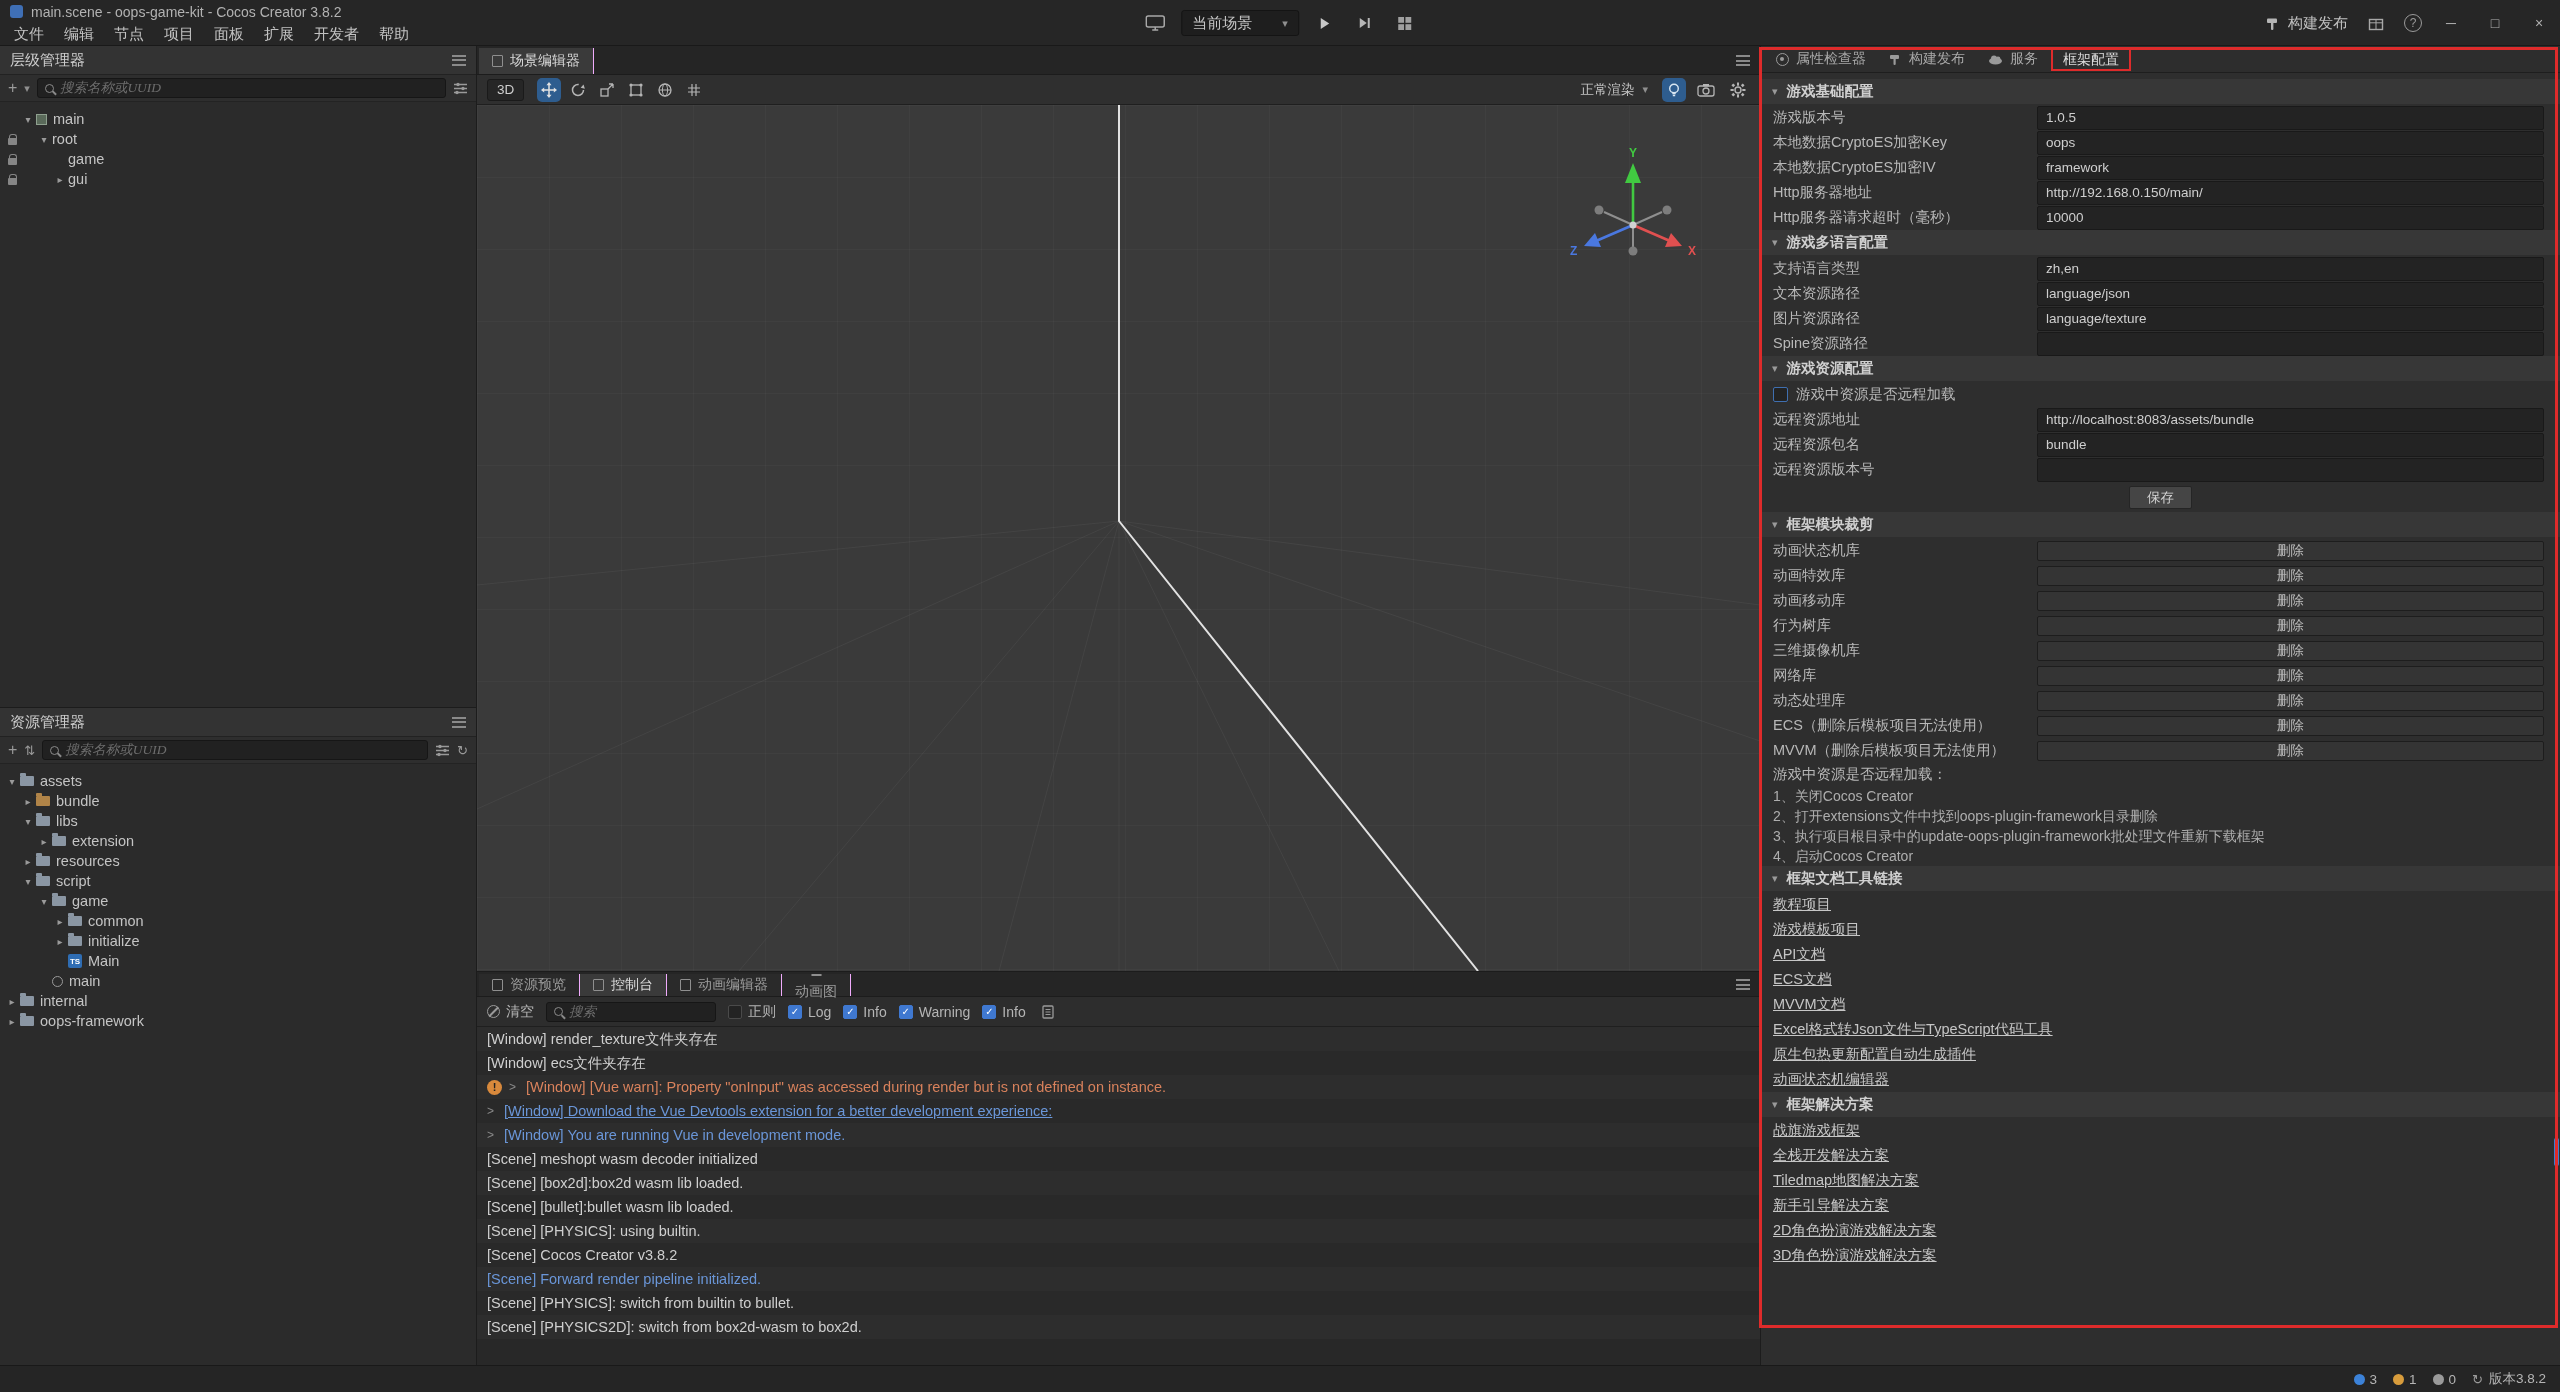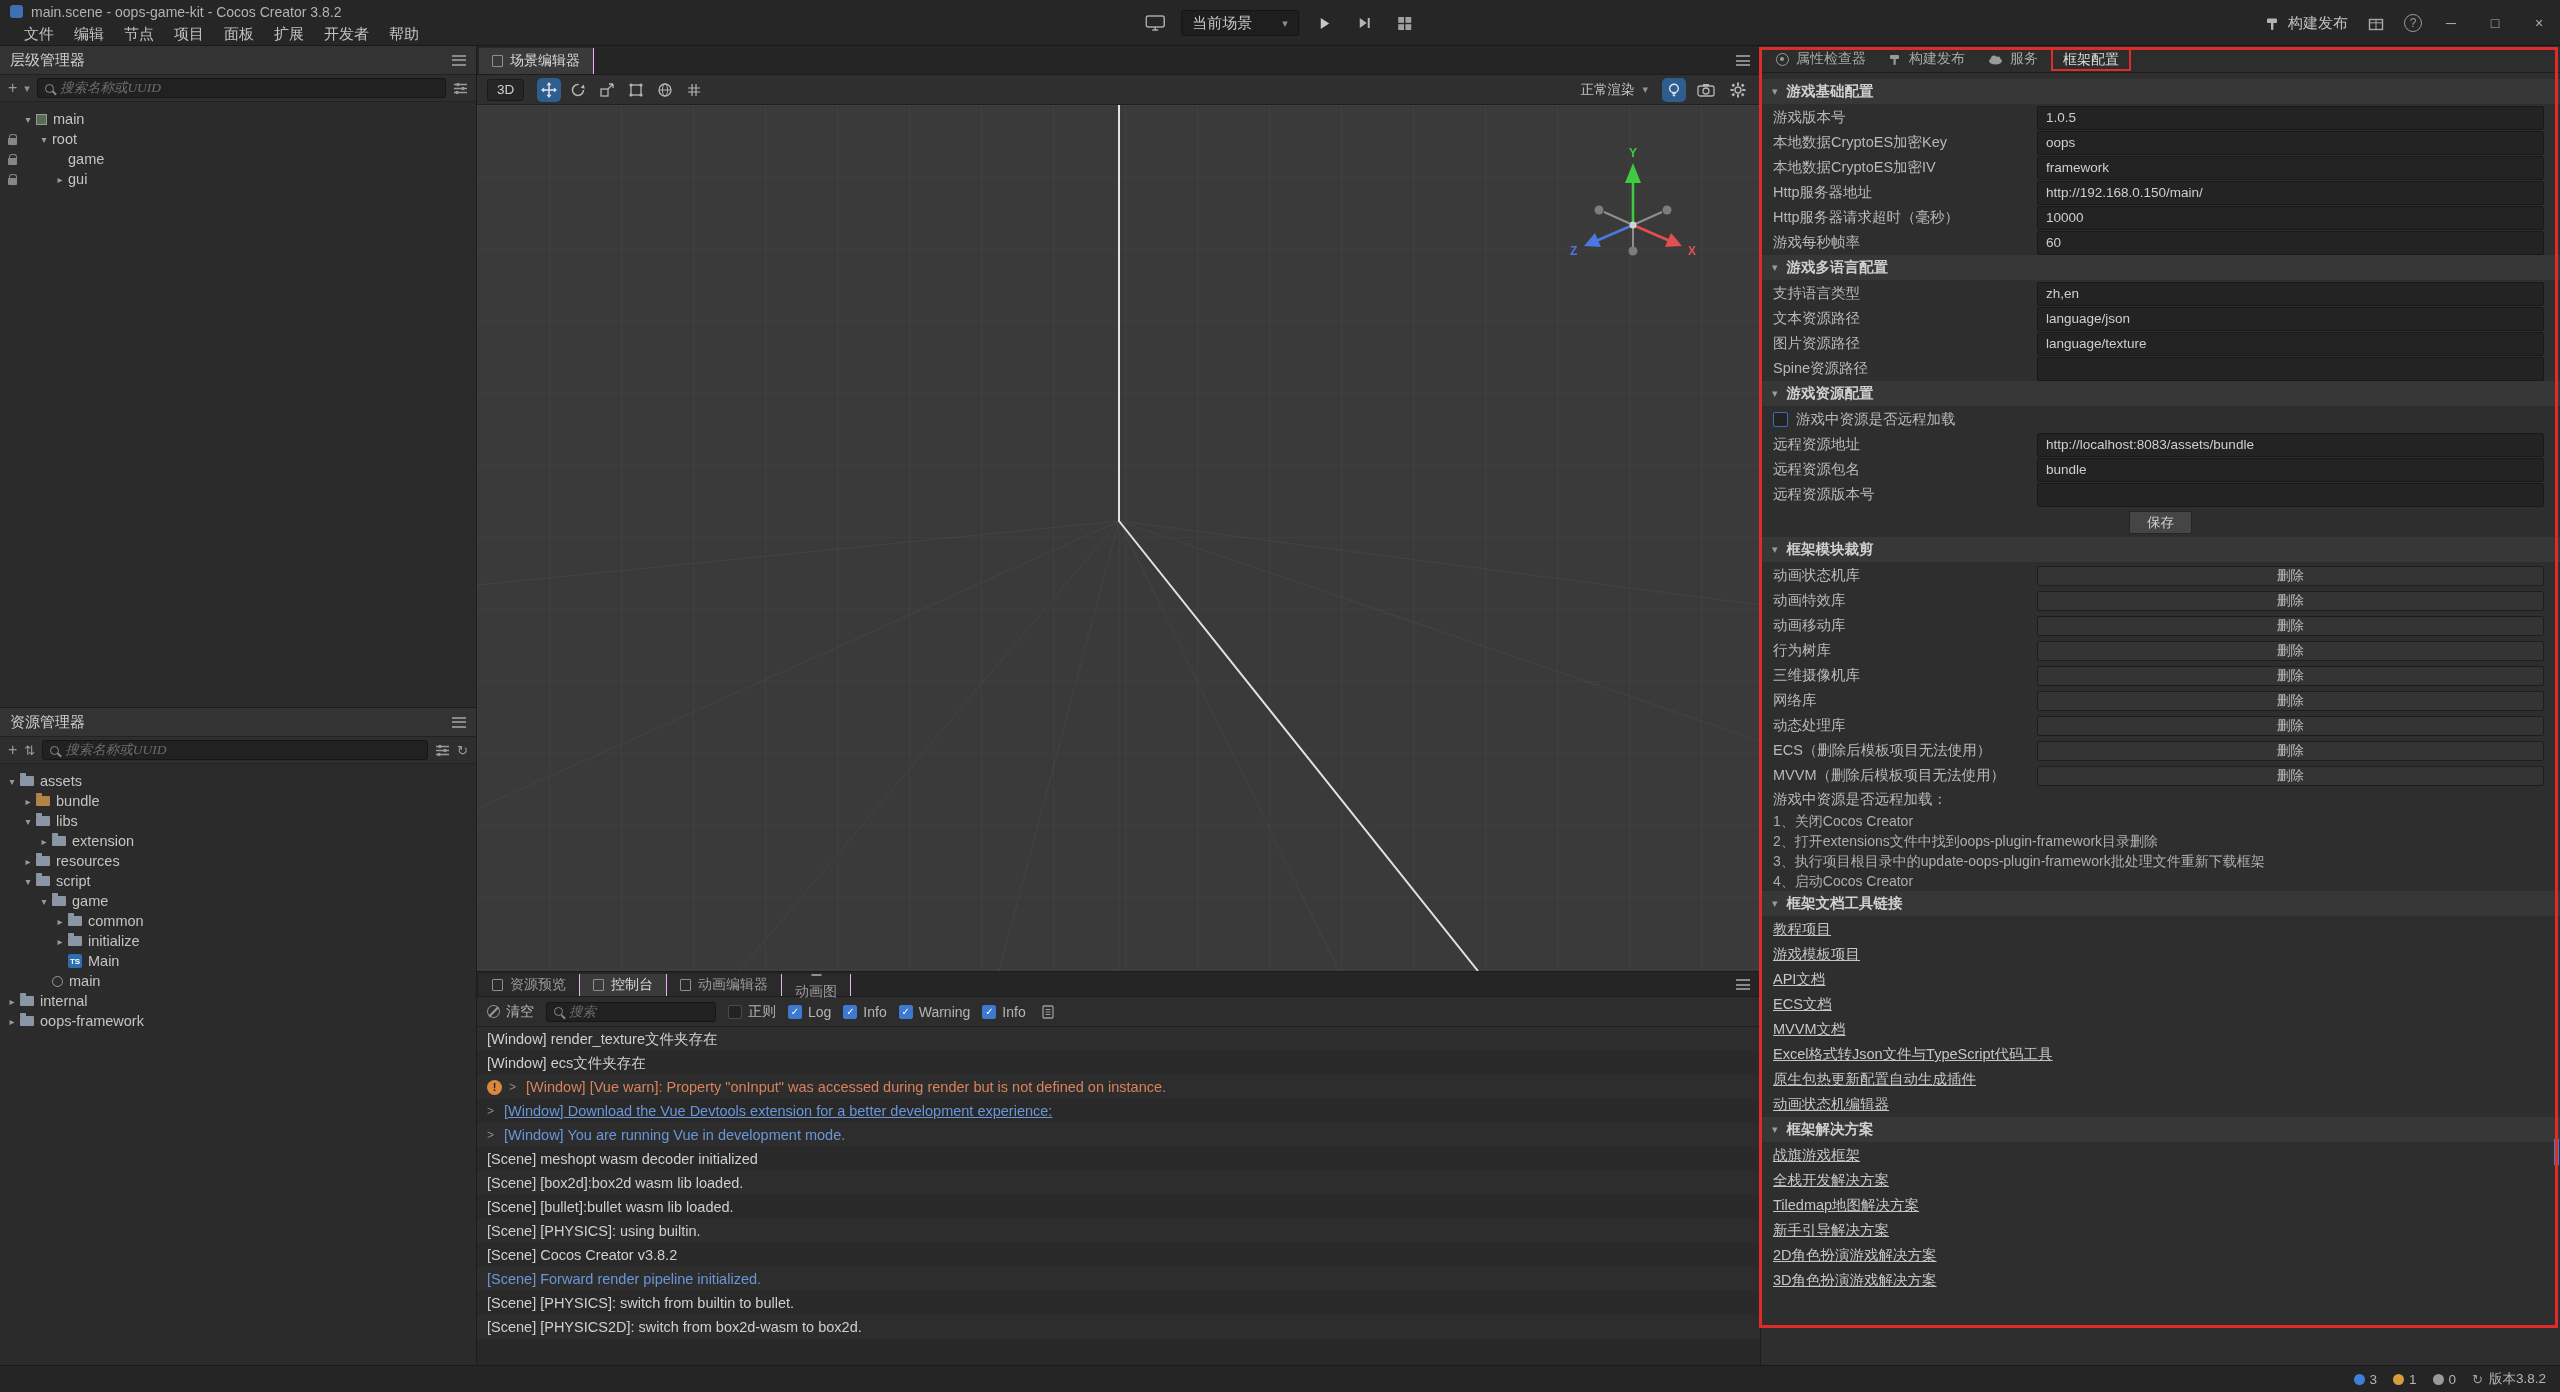--- a/index.html
+++ b/index.html
@@ -7,21 +7,21 @@
   body {
     width:2560px; height:1392px; position:relative; overflow:hidden;
     font-family:"Liberation Sans","DejaVu Sans",sans-serif;
     background:#2a2a2a; color:#c8c8c8; font-size:15px;
     -webkit-user-select:none; user-select:none;
   }
   
   #topbar { position:absolute; left:0; top:0; width:2560px; height:46px; background:#262626; border-bottom:1px solid #191919; z-index:20; }
   .title-row { height:23px; display:flex; align-items:center; gap:8px; padding-left:10px; font-size:14px; color:#b2b2b2; }
   .app-icon { width:13px; height:13px; border-radius:3px; background:#3f6fb5; flex:none; }
-  .menu-row { height:22px; display:flex; align-items:center; padding-left:14px; }
+  .menu-row { height:22px; display:flex; align-items:center; padding-left:4px; }
   .menu-item { padding:0 10px; font-size:15px; color:#c2c2c2; height:22px; line-height:22px; }
   .tb-center { position:absolute; left:50%; top:8px; transform:translateX(-50%); display:flex; align-items:center; gap:12px; height:30px; }
   .scene-select { display:flex; align-items:center; gap:30px; background:#1e1e1e; border:1px solid #141414; border-radius:3px; height:26px; padding:0 10px; font-size:15px; color:#c5c5c5; }
   .caret { font-size:11px; color:#8f8f8f; line-height:1; }
   .icon-btn { display:flex; align-items:center; justify-content:center; width:28px; height:28px; border-radius:4px; }
   .tb-right { position:absolute; right:6px; top:0; height:46px; display:flex; align-items:center; gap:14px; }
   .build-group { display:flex; align-items:center; gap:7px; font-size:15px; color:#c0c0c0; }
   .help-circle { width:18px; height:18px; border:1.5px solid #9a9a9a; border-radius:50%; color:#9a9a9a; font-size:12px; display:flex; align-items:center; justify-content:center; }
   .win-btn { width:30px; height:30px; display:flex; align-items:center; justify-content:center; color:#b0b0b0; font-size:14px; }
   
@@ -600,24 +600,20 @@
       <input class="pinput" value="framework" style="">
     </div>
     <div class="prow">
       <span class="plabel">Http服务器地址</span>
       <input class="pinput" value="http://192.168.0.150/main/" style="">
     </div>
     <div class="prow">
       <span class="plabel">Http服务器请求超时（毫秒）</span>
       <input class="pinput" value="10000" style="">
     </div>
-    <div class="prow">
-      <span class="plabel">游戏每秒帧率</span>
-      <input class="pinput" value="60" style="">
-    </div>
 
     <div class="sec-h">
       <span class="caret">▾</span>
       <span>游戏多语言配置</span>
     </div>
     <div class="prow">
       <span class="plabel">支持语言类型</span>
       <input class="pinput" value="zh,en" style="">
     </div>
     <div class="prow">

